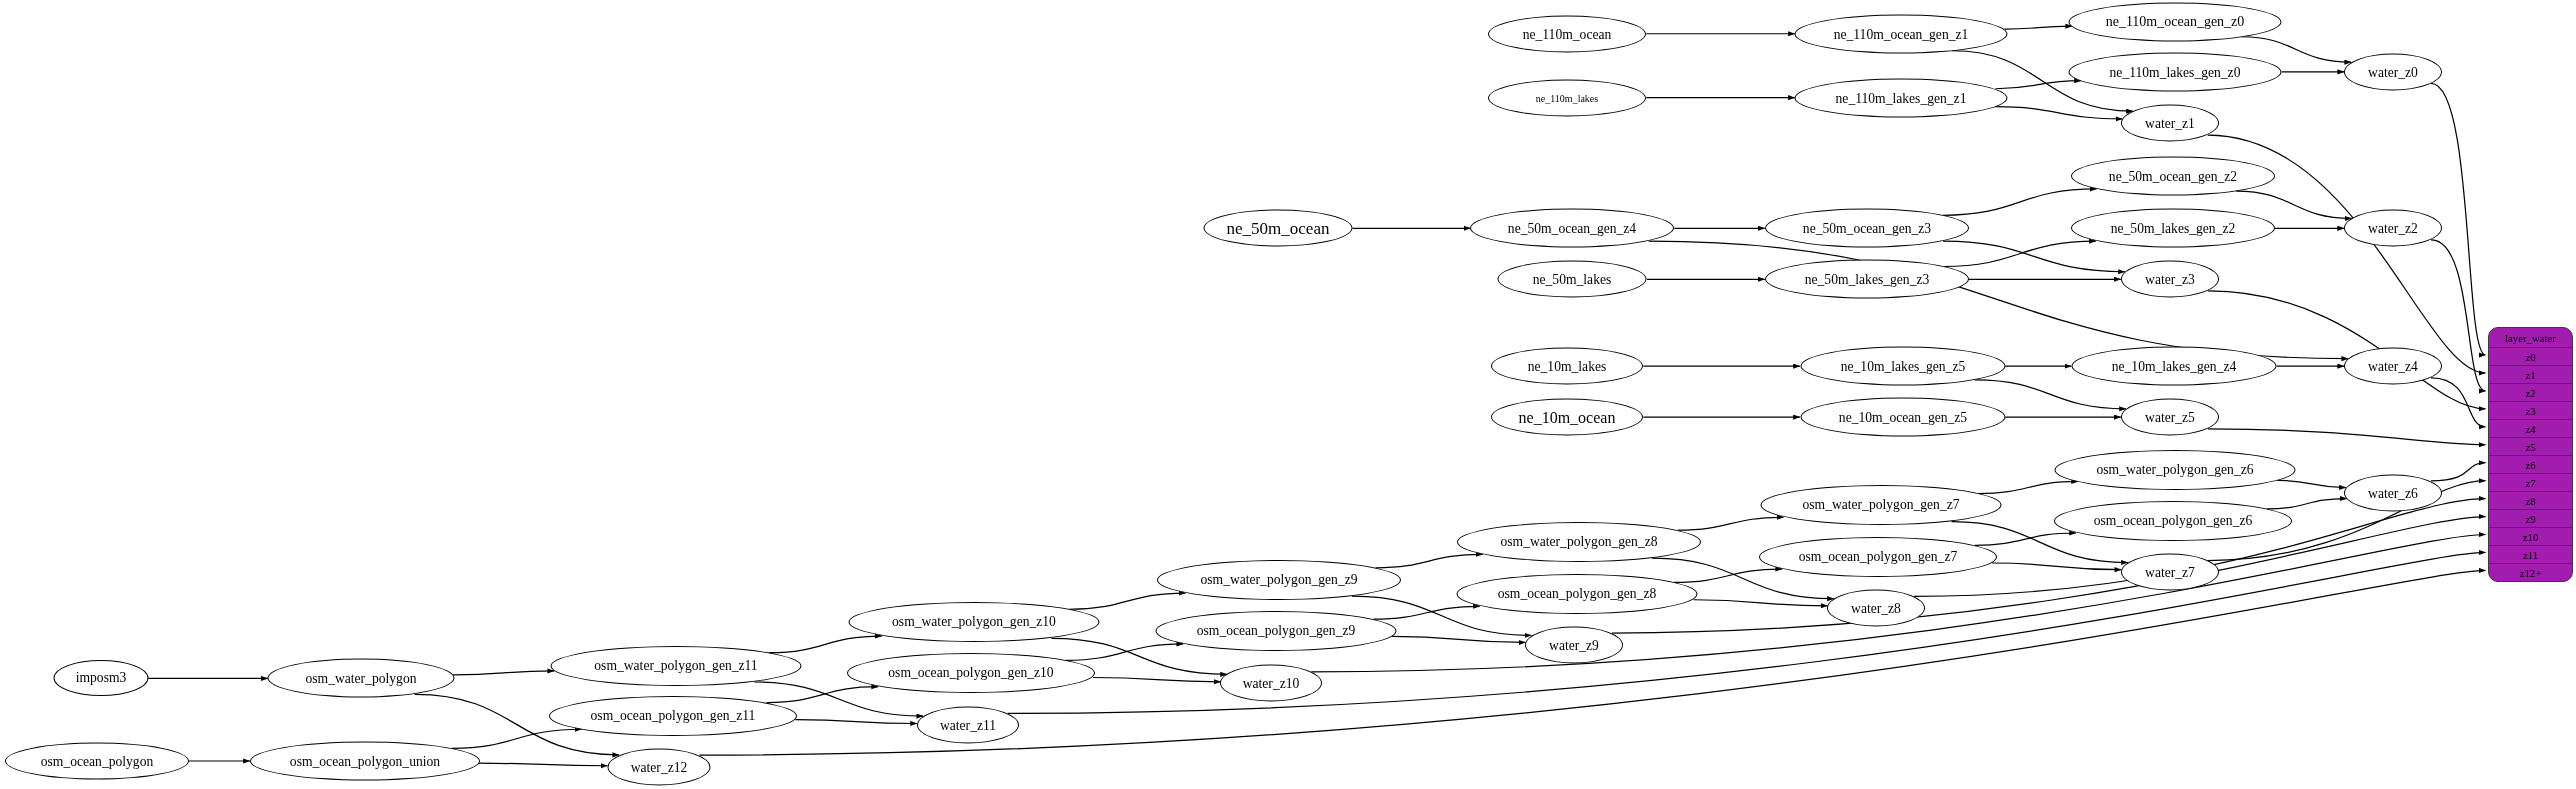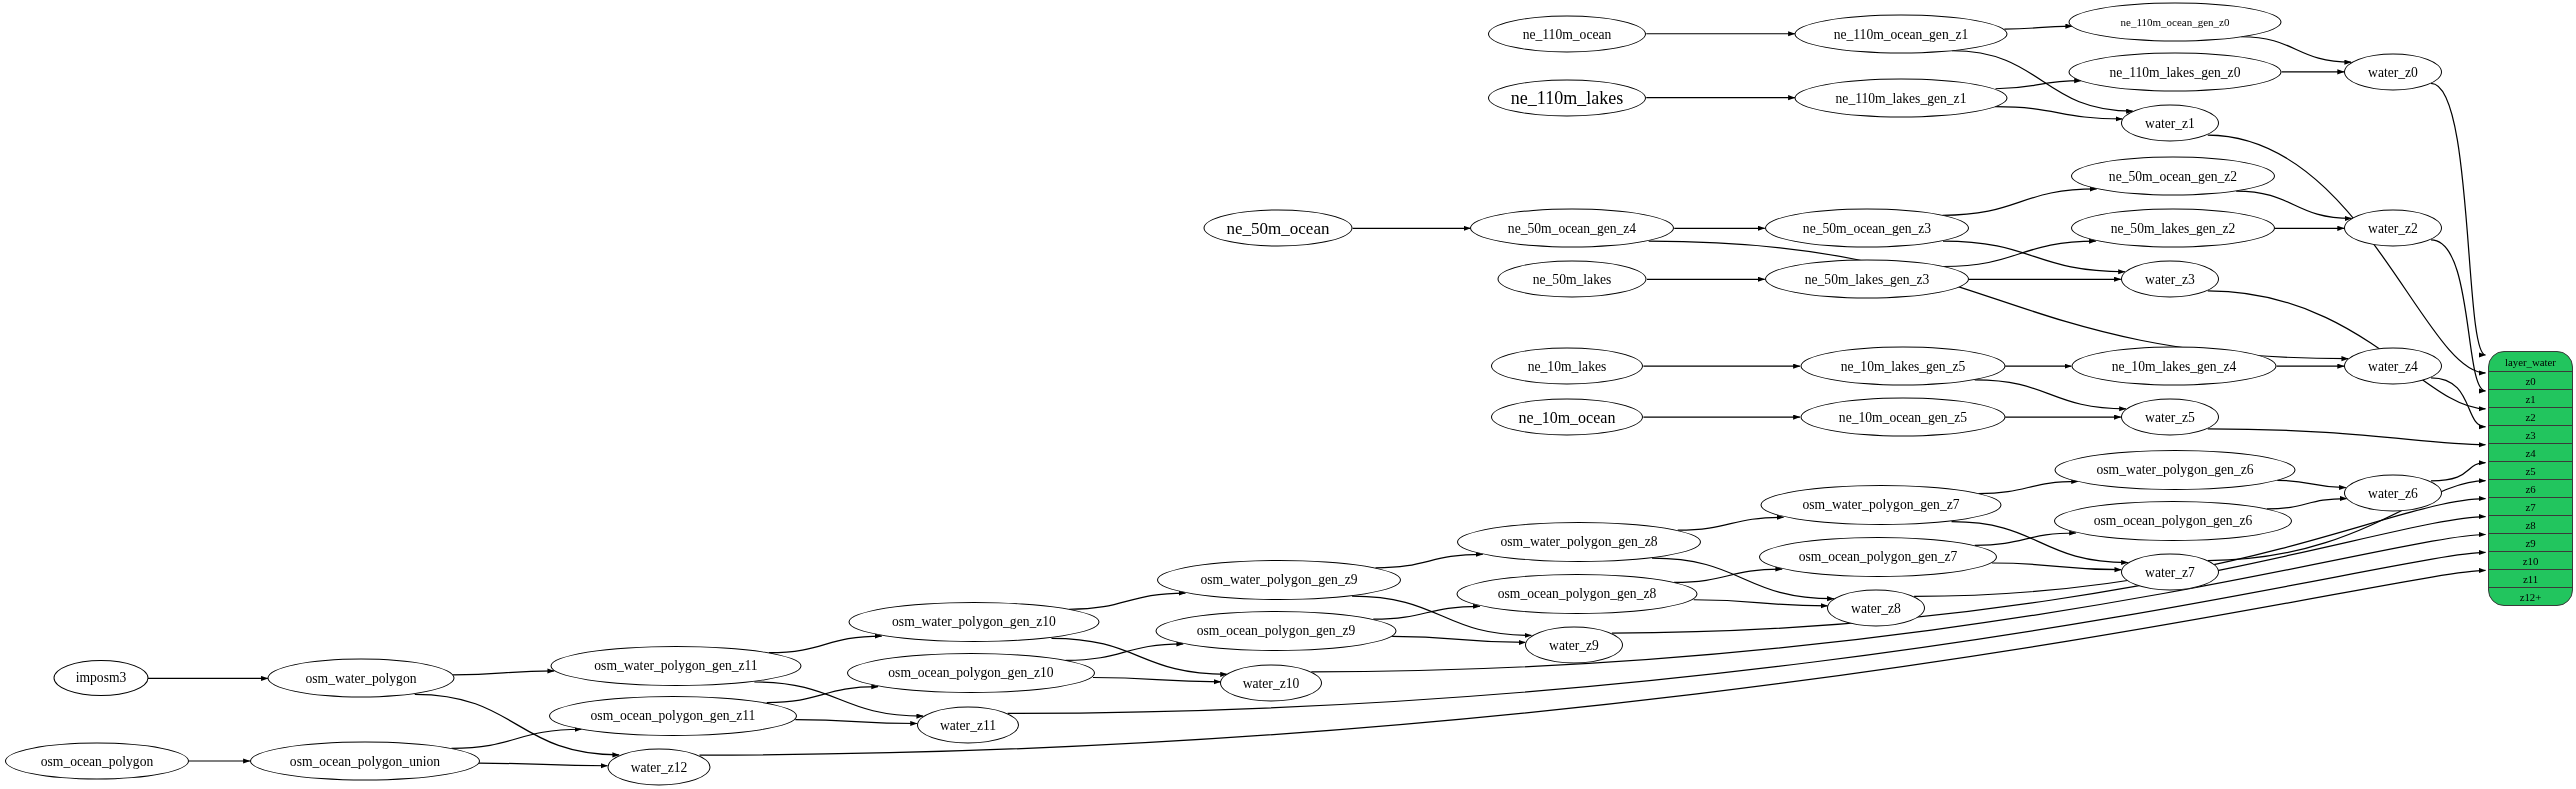--- a/index.html
+++ b/index.html
@@ -4,22 +4,22 @@
 <style>
   html,body{margin:0;padding:0;background:#ffffff;}
   #stage{position:relative;width:2576px;height:789px;background:#ffffff;
          font-family:"Liberation Serif","DejaVu Serif",serif;overflow:hidden;}
   #edges{position:absolute;left:0;top:0;width:2576px;height:789px;}
   .node{position:absolute;transform:translate(-50%,-50%);
         display:flex;align-items:center;justify-content:center;
         border:1.1px solid #000;border-radius:50%;background:#fff;
         color:#000;white-space:nowrap;box-sizing:border-box;}
   .node span{pointer-events:none;}
-  .tbl{position:absolute;border:1.1px solid #3a3a3a;border-radius:16px;
-       background:#22c55e;box-sizing:border-box;overflow:hidden;margin-top:24px;}
+  .tbl{position:absolute;border:1.1px solid #3a3a3a;border-radius:10px;
+       background:#a21caf;box-sizing:border-box;overflow:hidden;}
   .tbl .row{display:flex;align-items:center;justify-content:center;
             color:#000;border-top:1.1px solid #3a3a3a;box-sizing:border-box;}
   .tbl .row.hdr{border-top:none;}
 </style>
 </head>
 <body>
 
 <div id="stage">
   <svg id="edges" viewBox="0 0 3588 1099" xmlns="http://www.w3.org/2000/svg">
     <defs>
@@ -213,27 +213,27 @@
       </div>
       <div class="node" style="left: 2170px; top: 279px; width: 98px; height: 37px; font-size: 13.6px; text-align: center;">
         <span>water_z3</span>
       </div>
       <div class="node" style="left: 1567px; top: 34px; width: 158px; height: 37px; font-size: 13.6px;">
         <span>ne_110m_ocean</span>
       </div>
       <div class="node" style="left: 1901px; top: 34px; width: 213px; height: 39px; font-size: 13.6px;">
         <span>ne_110m_ocean_gen_z1</span>
       </div>
-      <div class="node" style="left: 2175px; top: 21.5px; width: 213px; height: 39px; font-size: 11px;">
+      <div class="node" style="left: 2175px; top: 21.5px; width: 213px; height: 39px; font-size: 14px;">
         <span>ne_110m_ocean_gen_z0</span>
       </div>
       <div class="node" style="left: 2393px; top: 72px; width: 98px; height: 37px; font-size: 13.6px;">
         <span>water_z0</span>
       </div>
-      <div class="node" style="left: 1567px; top: 98px; width: 158px; height: 37px; font-size: 18px;">
+      <div class="node" style="left: 1567px; top: 98px; width: 158px; height: 37px; font-size: 10px;">
         <span>ne_110m_lakes</span>
       </div>
       <div class="node" style="left: 1901px; top: 98px; width: 213px; height: 39px; font-size: 13.6px;">
         <span>ne_110m_lakes_gen_z1</span>
       </div>
       <div class="node" style="left: 2175px; top: 72px; width: 213px; height: 39px; font-size: 13.6px;">
         <span>ne_110m_lakes_gen_z0</span>
       </div>
       <div class="node" style="left: 2170px; top: 123px; width: 98px; height: 37px; font-size: 13.6px;">
         <span>water_z1</span>

